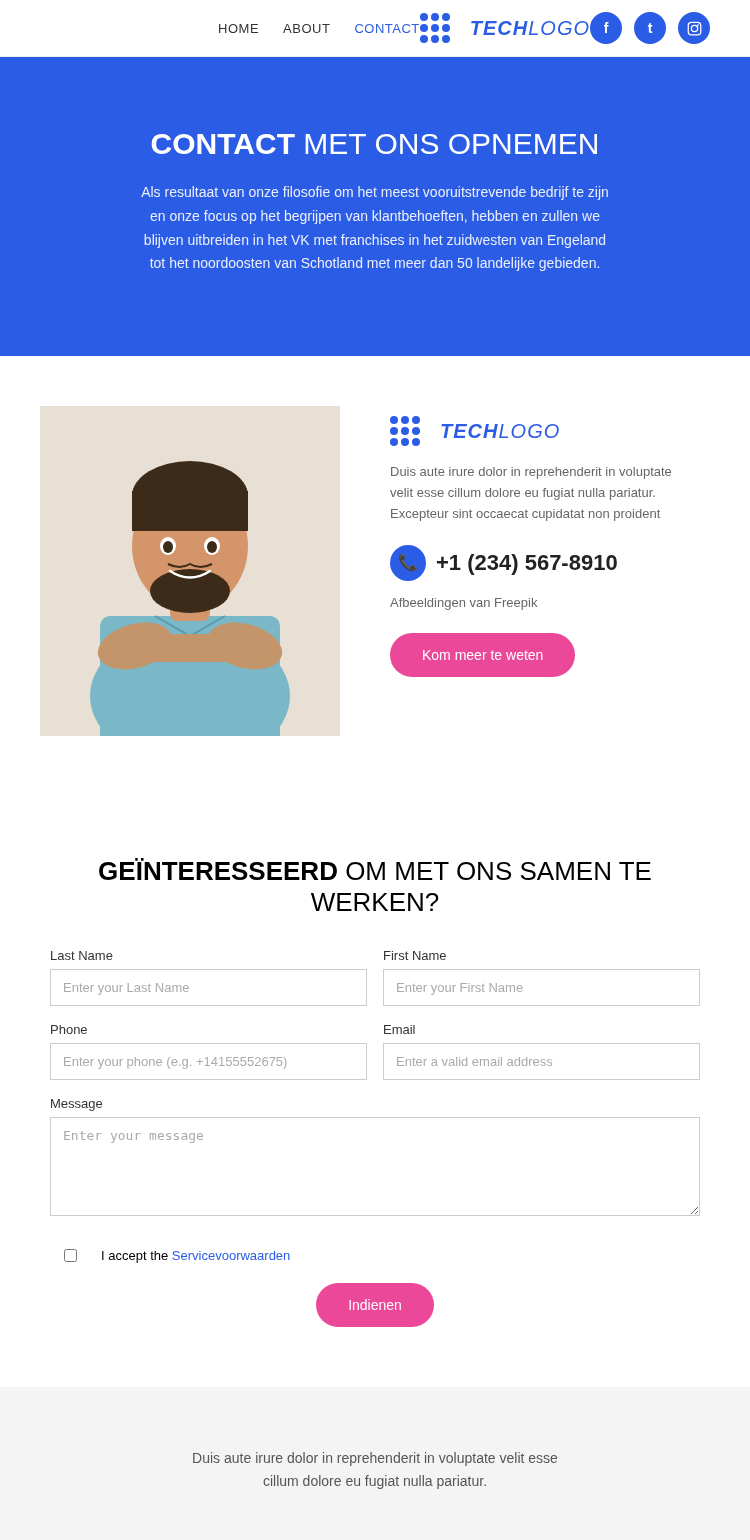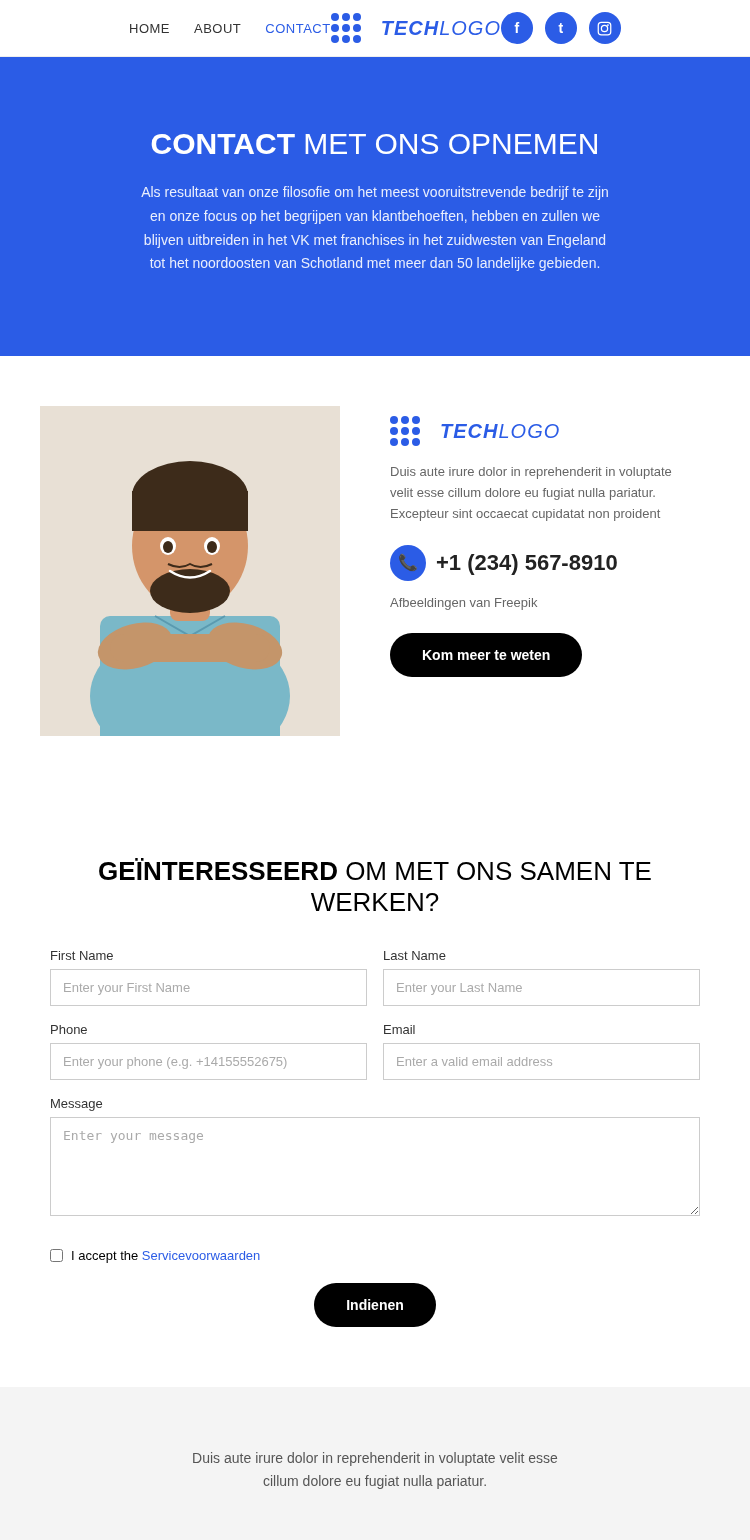--- a/index.html
+++ b/index.html
@@ -1,20 +1,20 @@
 <!DOCTYPE html>
 <html><head>
   <meta charset="utf-8">
   <style>
     * { margin: 0; padding: 0; box-sizing: border-box; }
     body { font-family: Arial, sans-serif; width: 750px; background: #fff; }
 
     
     nav {
-      display: flex; align-items: center; justify-content: center;
+      display: flex; align-items: center; justify-content: flex-end;
       padding: 12px 40px; border-bottom: 1px solid #eee;
     }
     .nav-links { display: flex; gap: 24px; align-items: center; }
     .nav-links a { text-decoration: none; font-size: 13px; color: #333; font-weight: 500; letter-spacing: 0.5px; }
     .nav-links a.active { color: #2b5ce6; }
     .logo-area { display: flex; align-items: center; gap: 20px; font-style: italic; }
     .logo-dots { display: grid; grid-template-columns: repeat(3,8px); gap: 3px; }
     .logo-dot { width: 8px; height: 8px; background: #2b5ce6; border-radius: 50%; }
     .logo-text { font-size: 20px; font-weight: 700; color: #222; letter-spacing: 1px; }
     .logo-text span { color: #2b5ce6; }
@@ -44,38 +44,38 @@
     .contact-details h2 strong { font-weight: 900; }
     .contact-details p { font-size: 13px; color: #666; line-height: 1.6; margin-bottom: 20px; }
     .phone-row { display: flex; align-items: center; gap: 10px; margin-bottom: 12px; }
     .phone-icon {
       width: 36px; height: 36px; background: #2b5ce6; border-radius: 50%;
       display: flex; align-items: center; justify-content: center; color: #fff; font-size: 16px;
     }
     .phone-number { font-size: 22px; font-weight: 700; color: #222; }
     .attribution { font-size: 12px; color: #888; margin-bottom: 20px; }
     .btn-primary {
-      background: #000000; color: #fff; border: none; border-radius: 30px;
-      padding: 14px 32px; font-size: 14px; cursor: pointer; font-weight: 700;
+      background: #ec4899; color: #fff; border: none; border-radius: 30px;
+      padding: 14px 32px; font-size: 14px; cursor: pointer; font-weight: 400;
     }
 
     
     .form-section { padding: 60px 50px; }
     .form-section h2 { font-size: 26px; font-weight: 400; margin-bottom: 30px; text-align: center; }
     .form-section h2 strong { font-weight: 900; }
     .form-row { display: flex; gap: 16px; margin-bottom: 16px; }
     .form-group { flex: 1; display: flex; flex-direction: column; gap: 6px; }
     .form-group label { font-size: 13px; color: #333; }
     .form-group input, .form-group textarea {
       border: 1px solid #ccc; border-radius: 0; padding: 10px 12px;
       font-size: 13px; color: #333; outline: none;
     }
     .form-group input::placeholder, .form-group textarea::placeholder { color: #aaa; }
     .form-group textarea { height: 99px; resize: vertical; }
-    .checkbox-row { display: flex; align-items: center; gap: 8px; margin-bottom: 20px; font-size: 13px; }
+    .checkbox-row { display: flex; align-items: center; gap: 24px; margin-bottom: 20px; font-size: 13px; margin-left: 14px; }
     .checkbox-row a { color: #2b5ce6; text-decoration: none; }
     .form-submit { text-align: center; }
 
     
     .help-section { background: #f4f4f4; padding: 60px 40px; }
     .help-section h2 { font-size: 28px; font-weight: 400; text-align: center; margin-bottom: 14px; }
     .help-section h2 strong { font-weight: 900; }
     .help-section > p { text-align: center; font-size: 14px; color: #555; line-height: 1.6; margin-bottom: 40px; max-width: 400px; margin-left: auto; margin-right: auto; }
 
     
@@ -205,26 +205,26 @@
   </div>
 </section>
 
 <section class="form-section">
   <h2>
     <strong>GEÏNTERESSEERD</strong><span> OM MET ONS SAMEN TE WERKEN?</span>
   </h2>
   <form>
     <div class="form-row">
       <div class="form-group">
+        <label>Last Name</label>
+        <input type="text" placeholder="Enter your Last Name" style="">
+      </div>
+      <div class="form-group">
         <label>First Name</label>
         <input type="text" placeholder="Enter your First Name" style="">
-      </div>
-      <div class="form-group">
-        <label>Last Name</label>
-        <input type="text" placeholder="Enter your Last Name" style="">
       </div>
     </div>
     <div class="form-row">
       <div class="form-group">
         <label>Phone</label>
         <input type="text" placeholder="Enter your phone (e.g. +14155552675)" style="">
       </div>
       <div class="form-group">
         <label>Email</label>
         <input type="email" placeholder="Enter a valid email address" style="">

